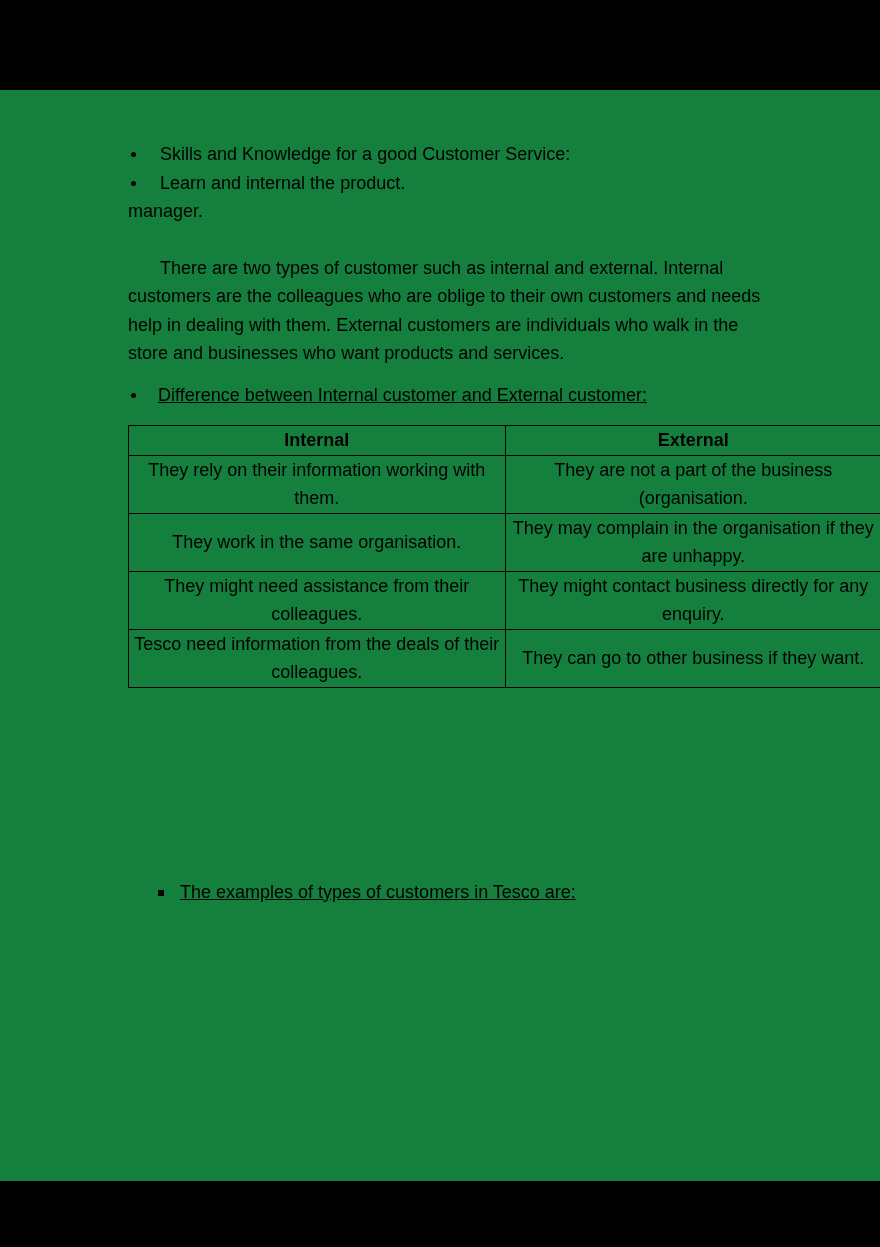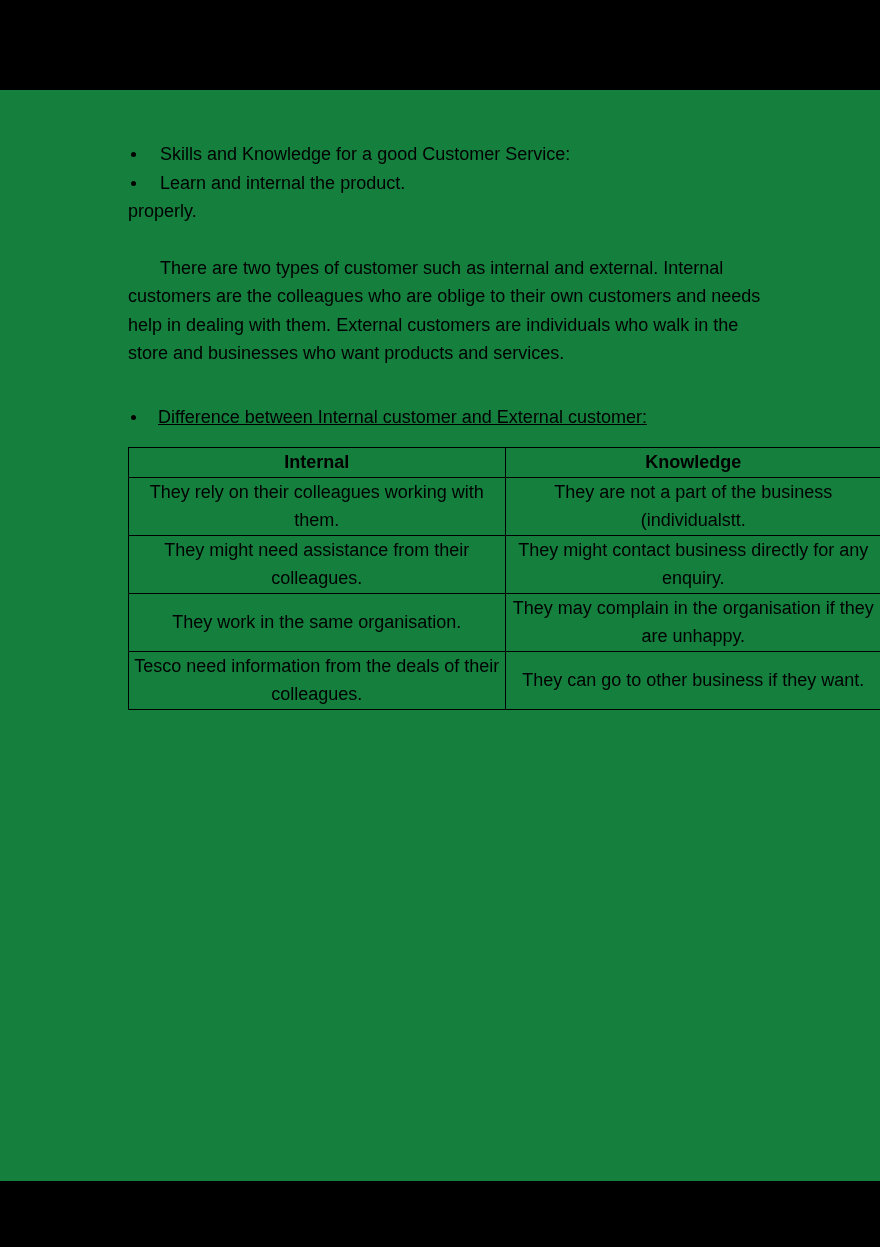--- a/index.html
+++ b/index.html
@@ -43,21 +43,21 @@
   .hanging-line {
     padding-left: 0;
   }
   .para {
     margin: 28px 0 0 0;
     text-indent: 32px;
   }
   .heading-line {
     position: relative;
     padding-left: 30px;
-    margin-top: 35px;
+    margin-top: 13px;
   }
   .underlined {
     text-decoration: underline;
   }
   table.cmp {
     margin-top: 16px;
     width: 754px;
     border-collapse: collapse;
     table-layout: fixed;
     font-size: 18px;
@@ -99,52 +99,56 @@
 
     <div>
       <div class="bullet-line">
         <span class="dot"></span>
         <span>Skills and Knowledge for a good Customer Service:</span>
       </div>
       <div class="bullet-line">
         <span class="dot"></span>
         <span>Learn and internal the product.</span>
       </div>
-      <div class="hanging-line">properly.</div>
+      <div class="hanging-line">manager.</div>
     </div>
 
     <p class="para">There are two types of customer such as internal and external. Internal customers are the colleagues who are oblige to their own customers and needs help in dealing with them. External customers are individuals who walk in the store and businesses who want products and services.</p>
 
     <div class="heading-line">
       <span class="dot"></span>
       <span class="underlined">Difference between Internal customer and External customer:</span>
     </div>
 
     <table class="cmp">
       <thead>
         <tr>
           <th>Internal</th>
-          <th>Knowledge</th>
+          <th>External</th>
         </tr>
       </thead>
       <tbody>
         <tr>
-          <td>They rely on their colleagues working with them.</td>
-          <td>They are not a part of the business (individualstt.</td>
+          <td>They rely on their information working with them.</td>
+          <td>They are not a part of the business (organisation.</td>
+        </tr>
+        <tr>
+          <td>They work in the same organisation.</td>
+          <td>They may complain in the organisation if they are unhappy.</td>
         </tr>
         <tr>
           <td>They might need assistance from their colleagues.</td>
           <td>They might contact business directly for any enquiry.</td>
-        </tr>
-        <tr>
-          <td>They work in the same organisation.</td>
-          <td>They may complain in the organisation if they are unhappy.</td>
         </tr>
         <tr>
           <td>Tesco need information from the deals of their colleagues.</td>
           <td>They can go to other business if they want.</td>
         </tr>
       </tbody>
     </table>
 
+    <div class="examples-line">
+      <span class="square-dot"></span>
+      <span class="underlined">The examples of types of customers in Tesco are:</span>
+    </div>
 
   </div>
 </div>
 
 </body></html>

